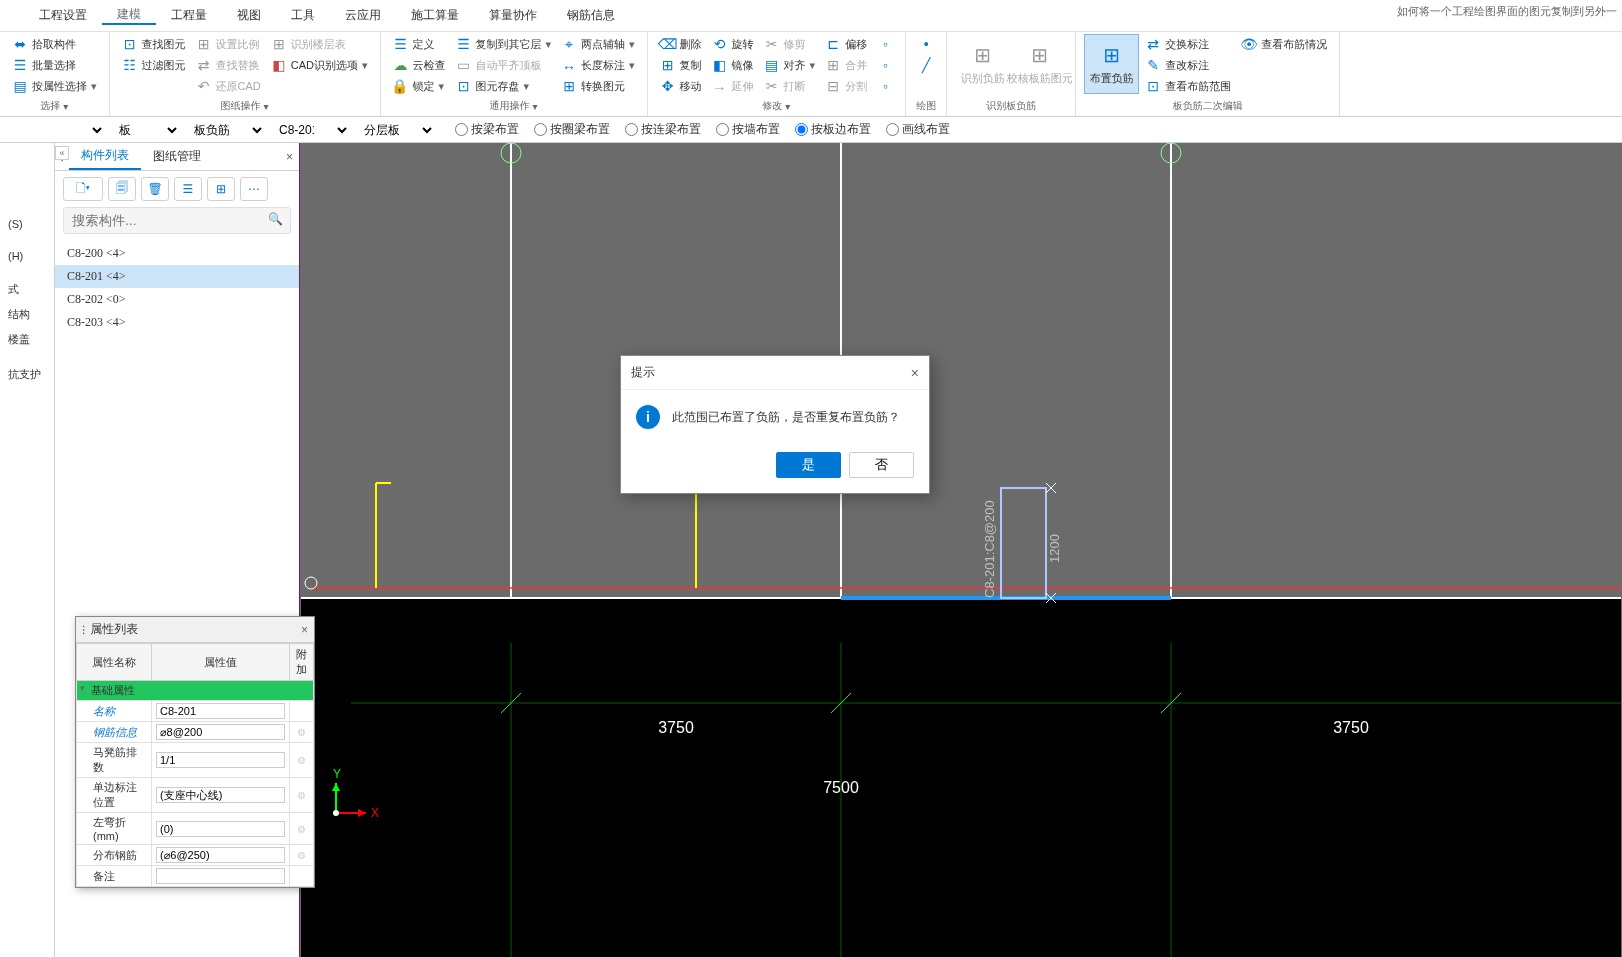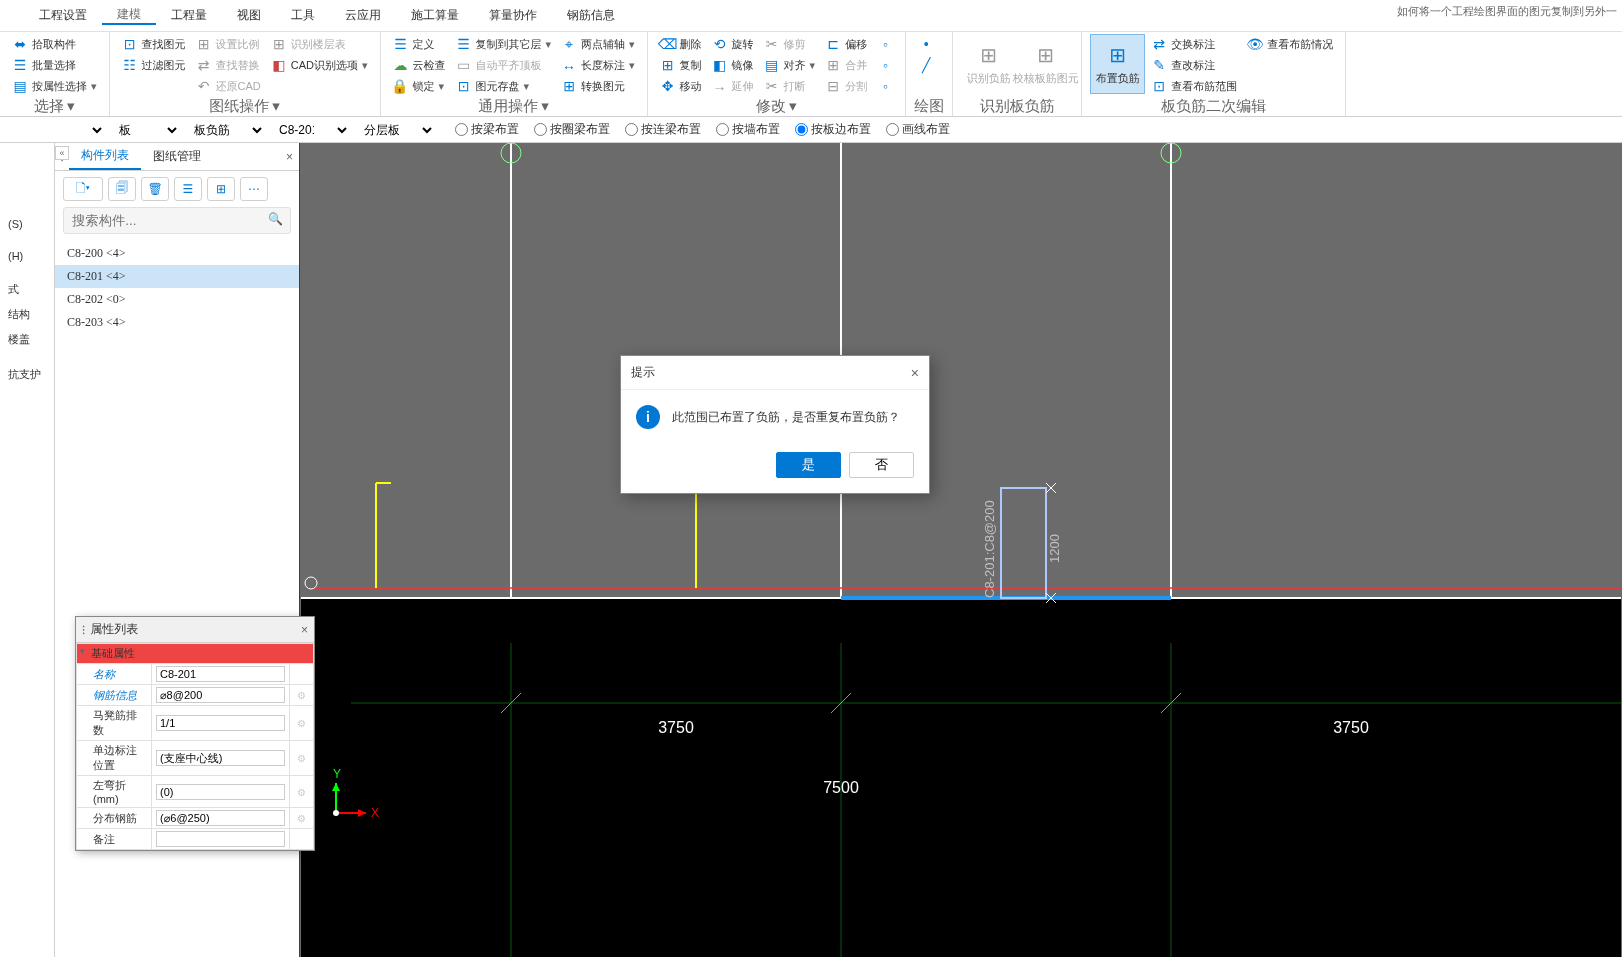--- a/index.html
+++ b/index.html
@@ -8,21 +8,21 @@
 
 .menu-bar { display: flex; height: 32px; align-items: center; border-bottom: 1px solid #e0e0e0; padding-left: 24px; }
 .menu-bar .menu-item { padding: 0 15px; cursor: pointer; }
 .menu-bar .menu-item.active { color: #737373; border-bottom: 2px solid #0078d4; }
 .hint-text { position: absolute; right: 5px; top: 4px; color: #666; font-size: 11px; }
 
 
 .ribbon { display: flex; height: 85px; border-bottom: 1px solid #d0d0d0; }
 .ribbon-group { display: flex; flex-direction: column; border-right: 1px solid #e0e0e0; padding: 2px 8px; }
 .ribbon-group .group-content { flex: 1; display: flex; align-items: flex-start; gap: 2px; }
-.ribbon-group .group-label { text-align: center; font-size: 15px; color: #666; height: 16px; display: flex; align-items: center; justify-content: center; gap: 3px; }
+.ribbon-group .group-label { text-align: center; font-size: 10px; color: #666; height: 16px; display: flex; align-items: center; justify-content: center; gap: 3px; }
 .ribbon-btn { display: flex; align-items: center; gap: 4px; padding: 2px 4px; cursor: pointer; white-space: nowrap; font-size: 11px; height: 20px; }
 .ribbon-btn.disabled { color: #aaa; cursor: default; }
 .ribbon-btn.big { flex-direction: column; height: 60px; width: 55px; justify-content: center; }
 .ribbon-btn.active-bg { background: #cce4f7; border: 1px solid #7fb8e8; }
 .ribbon-col { display: flex; flex-direction: column; gap: 1px; }
 .ribbon-icon { width: 16px; height: 16px; display: inline-flex; align-items: center; justify-content: center; color: #0078d4; font-size: 14px; }
 .ribbon-icon.big { width: 24px; height: 24px; font-size: 20px; }
 .ribbon-icon.green { color: #4a9e4a; }
 .ribbon-icon.orange { color: #e8a640; }
 .ribbon-icon.gray { color: #999; }
@@ -62,21 +62,21 @@
 .canvas-svg { width: 100%; height: 100%; }
 
 
 .property-panel { position: absolute; left: 75px; top: 473px; width: 240px; background: #fff; border: 1px solid #888; box-shadow: 2px 2px 8px rgba(0,0,0,0.3); z-index: 10; }
 .property-header { display: flex; align-items: center; padding: 4px 6px; background: #f0f0f0; border-bottom: 1px solid #d0d0d0; cursor: move; }
 .property-header .pin { margin-right: 5px; color: #666; }
 .property-header .close { margin-left: auto; cursor: pointer; color: #666; }
 .prop-table { width: 100%; border-collapse: collapse; }
 .prop-table th { background: #f5f5f5; border: 1px solid #d0d0d0; padding: 3px; font-weight: normal; font-size: 11px; }
 .prop-table td { border: 1px solid #e0e0e0; padding: 2px 4px; font-size: 11px; }
-.prop-table .group-row td { background: #ef4444; padding-left: 14px; position: relative; }
+.prop-table .group-row td { background: #22c55e; padding-left: 14px; position: relative; }
 .prop-table .group-row td::before { content: "▾"; position: absolute; left: 3px; font-size: 9px; color: #666; }
 .prop-table .name-col { width: 75px; padding-left: 16px; }
 .prop-table .name-col.blue { color: #0078d4; font-style: italic; }
 .prop-table input { border: 1px solid #ccc; width: 100%; padding: 1px 3px; font-size: 11px; }
 .prop-table .attach-col { width: 24px; text-align: center; }
 .prop-table .gear { color: #ccc; font-size: 10px; }
 
 
 .dialog-overlay { position: fixed; inset: 0; z-index: 100; }
 .dialog { position: absolute; left: 620px; top: 355px; width: 310px; background: #fff; border: 1px solid #888; box-shadow: 4px 4px 15px rgba(0,0,0,0.3); }
@@ -506,20 +506,25 @@
   </div>
 
   <div class="property-panel">
     <div class="property-header">
       <span class="pin">⁝</span>
       <span>属性列表</span>
       <span class="close">×</span>
     </div>
     <table class="prop-table">
       <tbody>
+          <tr>
+            <th>属性名称</th>
+            <th>属性值</th>
+            <th>附加</th>
+          </tr>
       <tr class="group-row">
             <td colspan="3">基础属性</td>
           </tr>
       <tr>
             <td class="name-col blue">名称</td>
             <td><input value="C8-201" style=""></td>
             <td class="attach-col"></td>
           </tr>
       <tr>
             <td class="name-col blue">钢筋信息</td>

